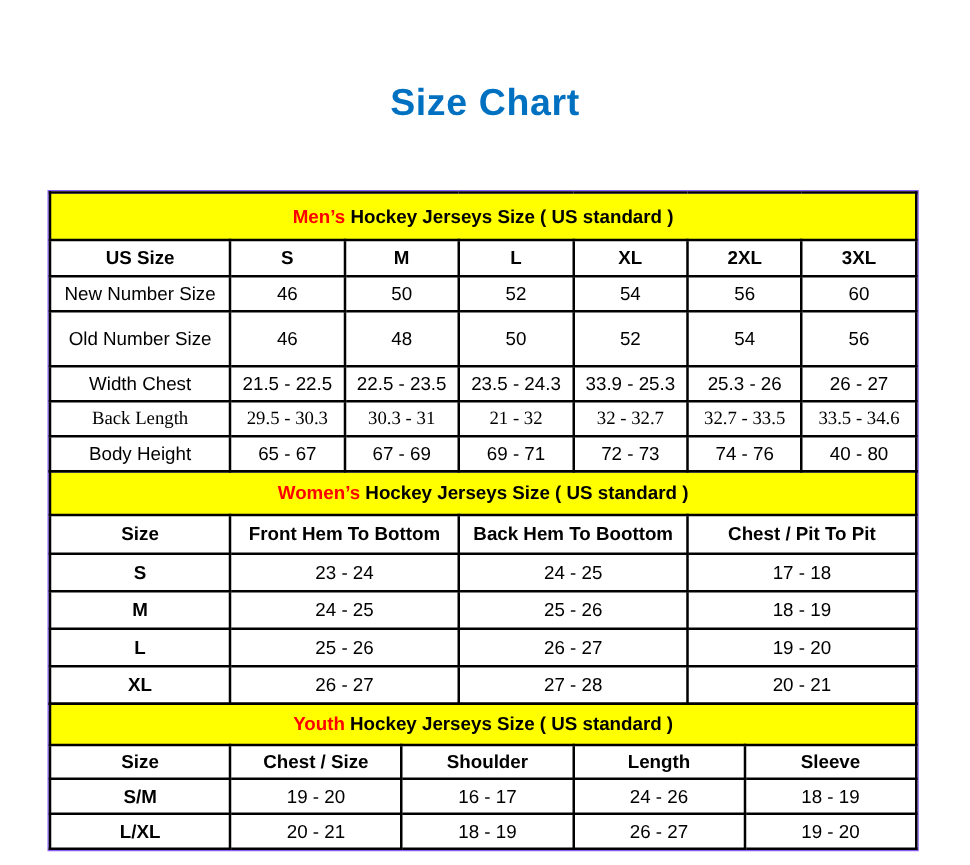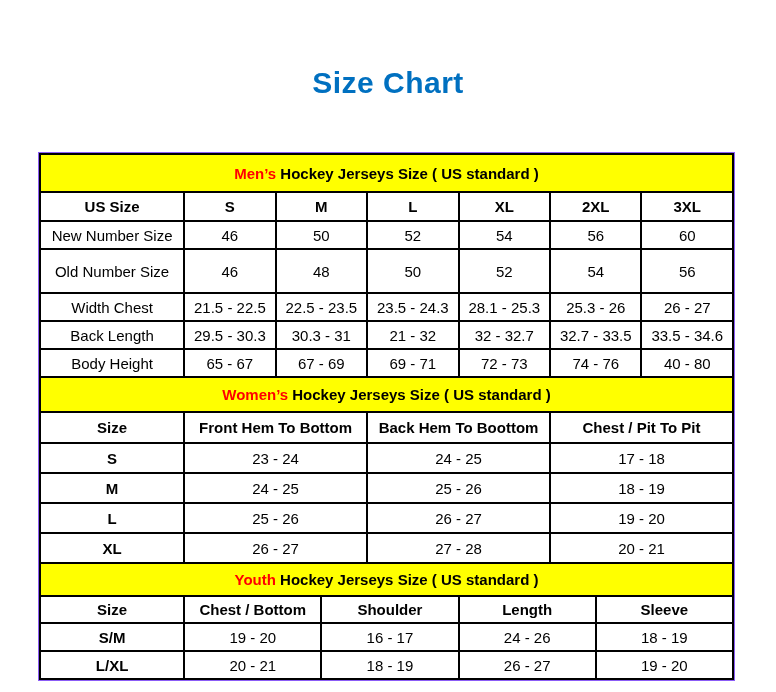--- a/index.html
+++ b/index.html
@@ -107,25 +107,25 @@
             <td class="val">50</td>
             <td class="val">52</td>
             <td class="val">54</td>
             <td class="val">56</td>
           </tr>
           <tr style="height: 28px;">
             <td class="rowlabel">Width Chest</td>
             <td class="val">21.5 - 22.5</td>
             <td class="val">22.5 - 23.5</td>
             <td class="val">23.5 - 24.3</td>
-            <td class="val">28.1 - 25.3</td>
+            <td class="val">33.9 - 25.3</td>
             <td class="val">25.3 - 26</td>
             <td class="val">26 - 27</td>
           </tr>
-          <tr style="height: 28px;">
+          <tr style="height: 28px; font-family: Liberation Serif, serif;">
             <td class="rowlabel">Back Length</td>
             <td class="val">29.5 - 30.3</td>
             <td class="val">30.3 - 31</td>
             <td class="val">21 - 32</td>
             <td class="val">32 - 32.7</td>
             <td class="val">32.7 - 33.5</td>
             <td class="val">33.5 - 34.6</td>
           </tr>
           <tr style="height: 28px;">
             <td class="rowlabel">Body Height</td>
@@ -188,21 +188,21 @@
           <col style="width: 19.8%;">
           <col style="width: 19.8%;">
           <col style="width: 19.8%;">
         </colgroup>
         <tbody>
           <tr style="height: 33px;">
             <td colspan="5" class="band"><span class="band-red">Youth</span> Hockey Jerseys Size ( US standard )</td>
           </tr>
           <tr style="height: 27px;">
             <td class="colhead">Size</td>
-            <td class="colhead">Chest / Bottom</td>
+            <td class="colhead">Chest / Size</td>
             <td class="colhead">Shoulder</td>
             <td class="colhead">Length</td>
             <td class="colhead">Sleeve</td>
           </tr>
           <tr style="height: 28px;">
             <td class="rowlabel bold">S/M</td>
             <td class="val">19 - 20</td>
             <td class="val">16 - 17</td>
             <td class="val">24 - 26</td>
             <td class="val">18 - 19</td>

